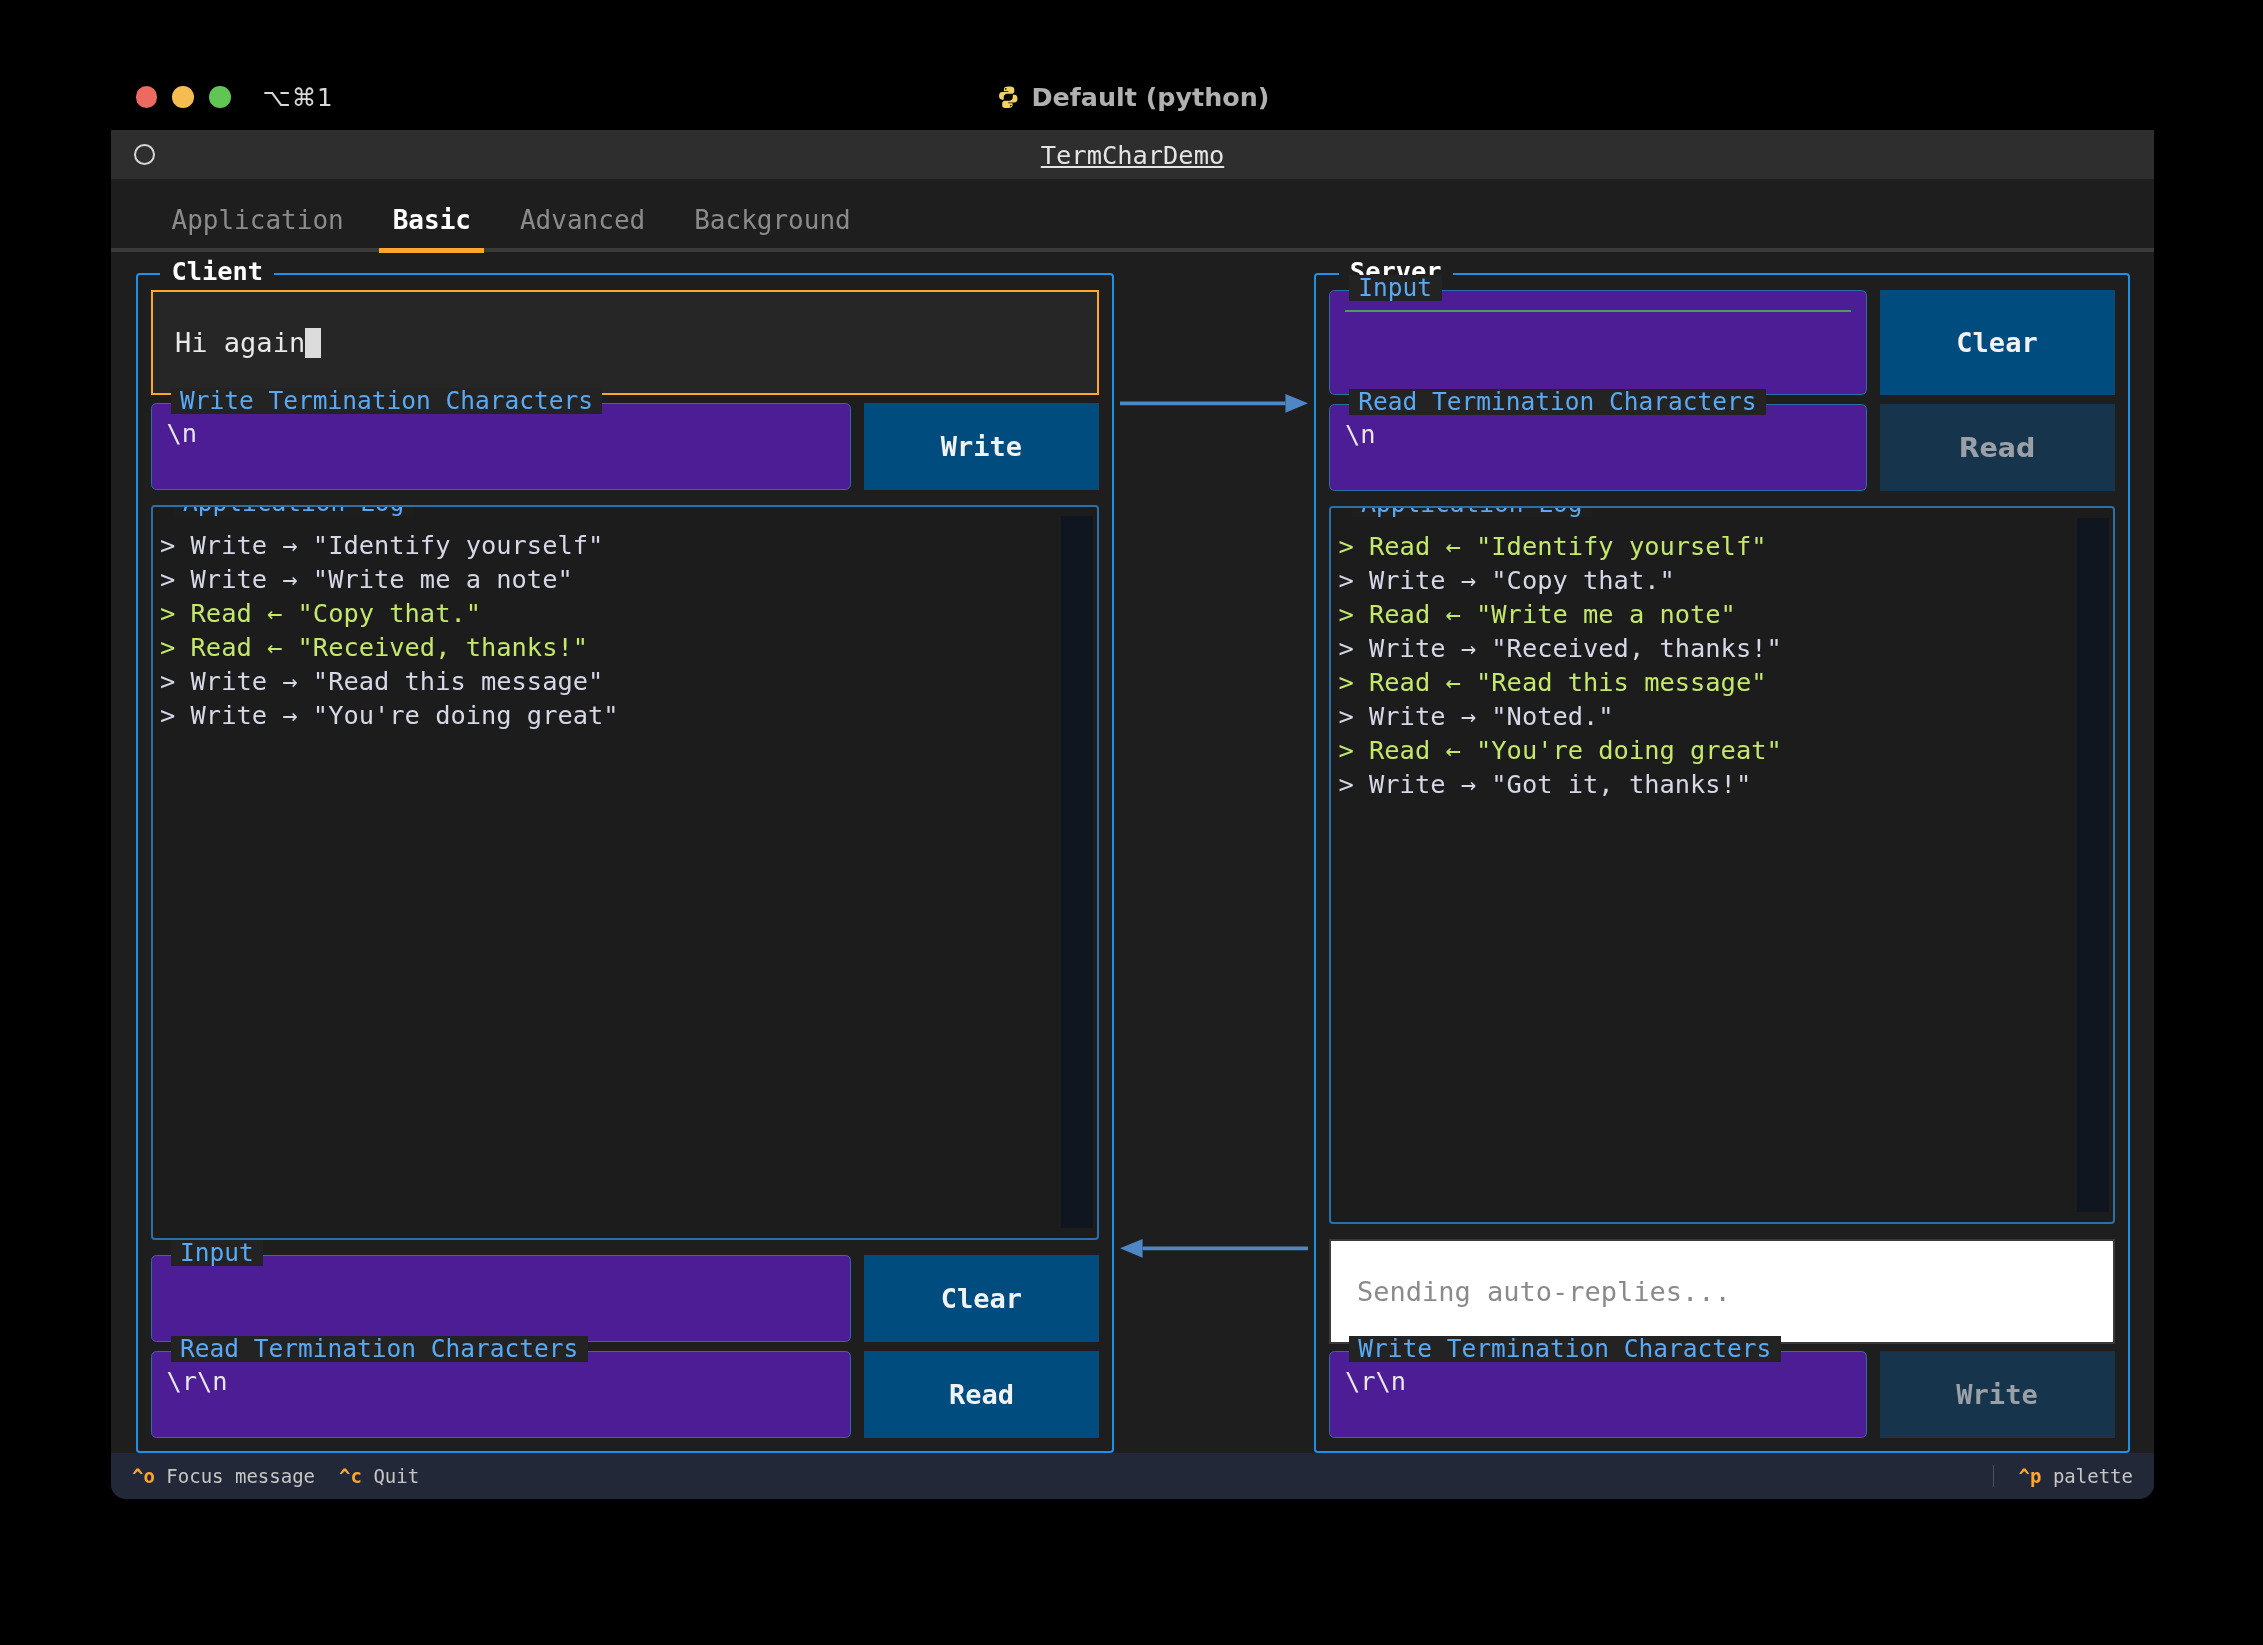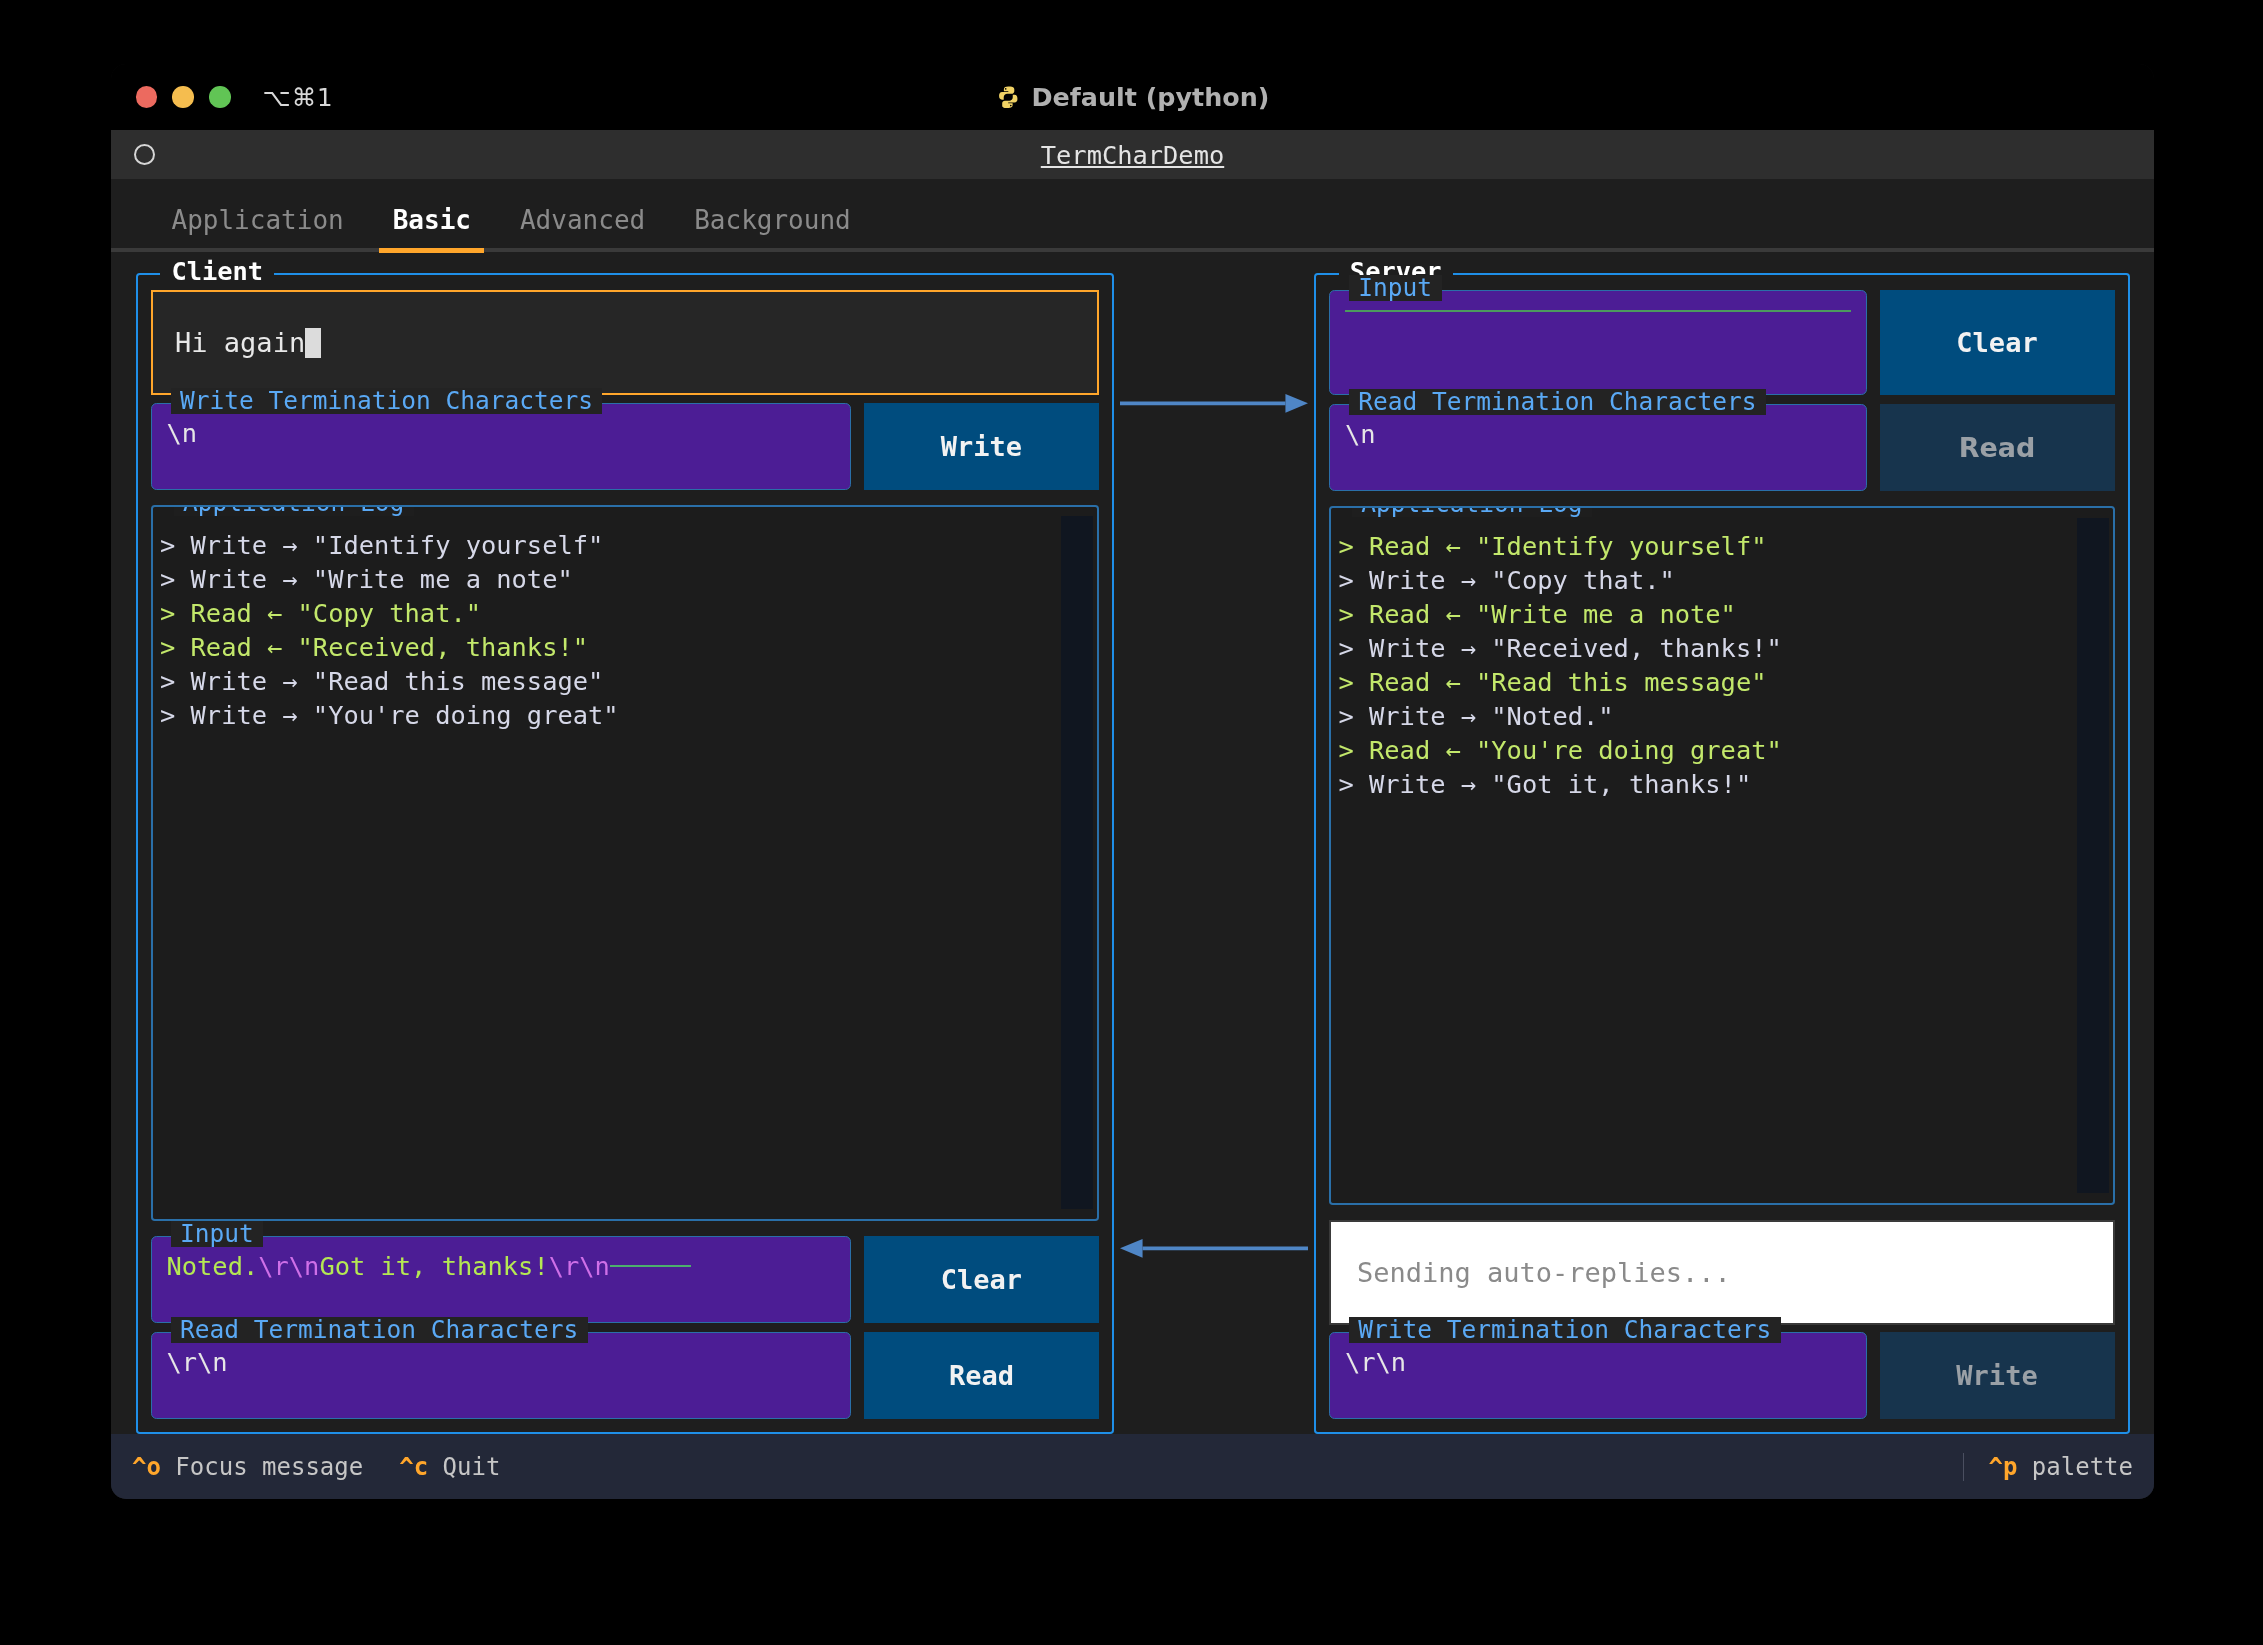--- a/index.html
+++ b/index.html
@@ -276,27 +276,27 @@
     margin-bottom: 7.5px;
   }
   .status-box .ph { color: #8a8a8a; font-size: 27px; }
 
   
   .arrow { position: absolute; left: 5.6px; width: 188px; height: 22.6px; }
 
   
   .footer {
     flex: 0 0 auto;
-    height: 65px;
+    height: 46px;
     background: #232838;
     display: flex; align-items: center;
     padding: 0 21px;
-    font-size: 24px;
+    font-size: 19px;
     color: #c6c6c6;
-    gap: 36px;
+    gap: 24px;
   }
   .key { color: #ffa62b; font-weight: bold; }
   .footer .spacer { flex: 1 1 auto; }
   .footer .right {
     border-left: 1.9px solid #4a4f60;
     padding-left: 24.5px;
   }
 </style>
 </head>
 <body>
@@ -363,21 +363,20 @@
               <div class="log-line read">&gt; Read ← "Received, thanks!"</div>
               <div class="log-line write">&gt; Write → "Read this message"</div>
               <div class="log-line write">&gt; Write → "You're doing great"</div>
             </div>
             <div class="scrolltrack"></div>
           </div>
 
           <div class="row" style="margin-top:15px;">
             <div class="field inbuf">
               <div class="field-title">Input</div>
-              <div class="value"><span class="g">Noted.</span><span class="m">\r\n</span><span class="g">Got it, thanks!</span><span class="m">\r\n</span><span class="uline"></span></div>
             </div>
             <button class="btn">Clear</button>
           </div>
 
           <div class="row" style="margin-top:9.4px;">
             <div class="field">
               <div class="field-title">Read Termination Characters</div>
               <div class="value">\r\n</div>
             </div>
             <button class="btn">Read</button>

